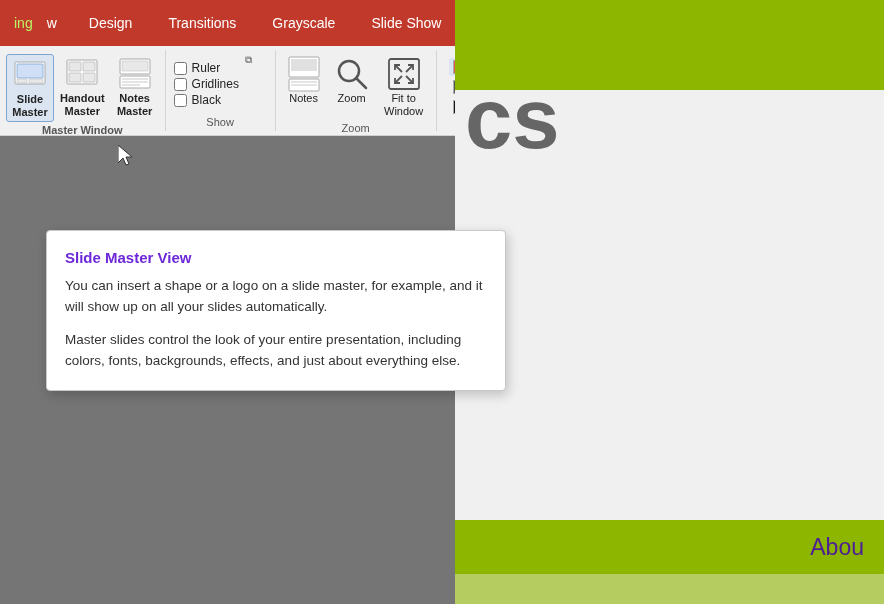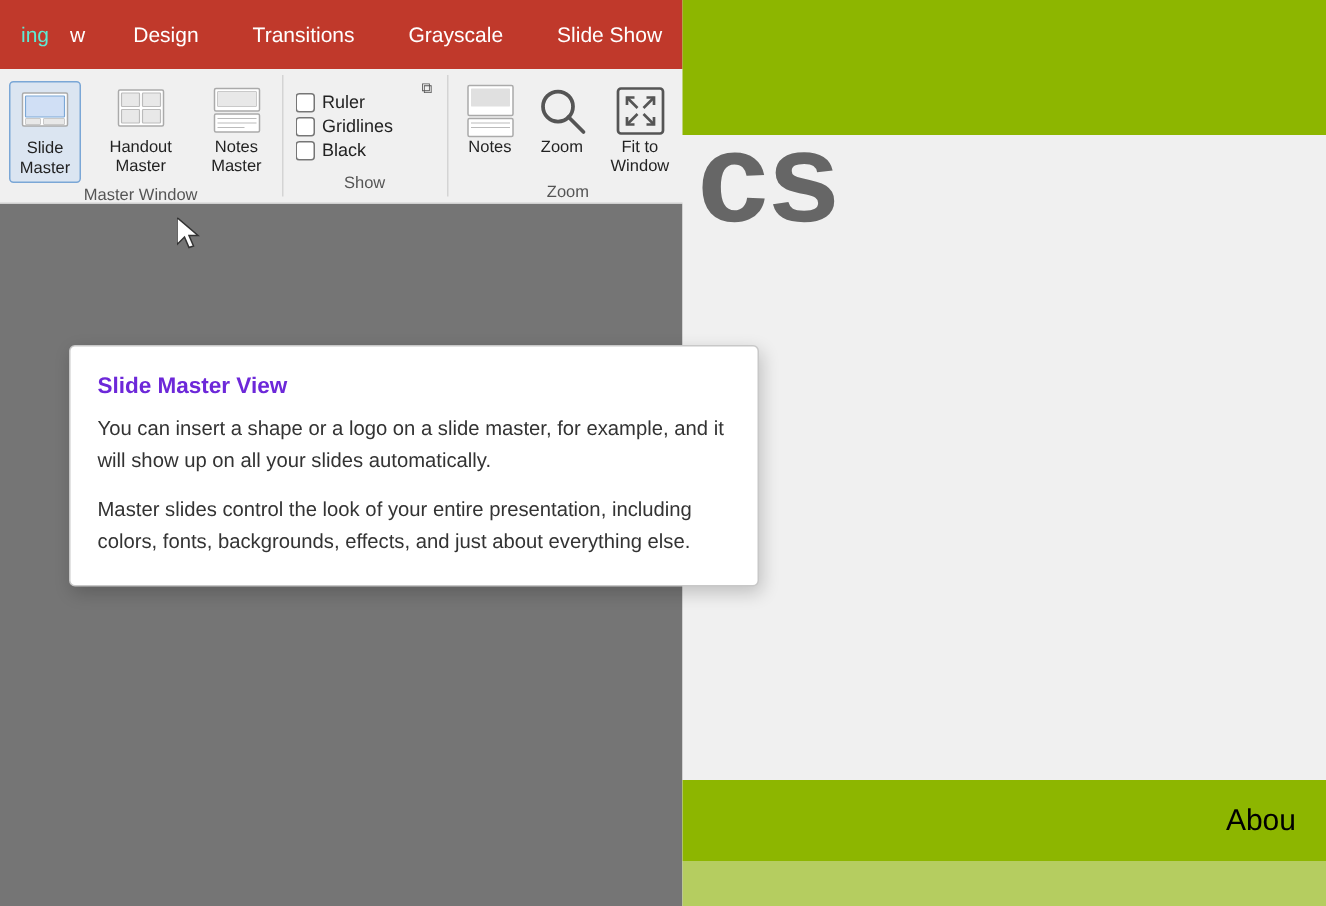--- a/index.html
+++ b/index.html
@@ -44,21 +44,21 @@
       align-items: stretch;
       border-right: 1px solid #d4d4d4;
       padding: 0 6px;
       min-width: 60px;
     }
     .ribbon-group-content {
       display: flex;
       flex: 1;
       align-items: flex-start;
       padding-top: 4px;
-      gap: 15px;
+      gap: 2px;
     }
     .ribbon-group-label {
       font-size: 11px;
       color: #555;
       text-align: center;
       padding: 2px 0 3px;
       border-top: none;
     }
 
     
@@ -198,22 +198,22 @@
       left: 0;
       right: 0;
       height: 54px;
       background: #8db600;
       display: flex;
       align-items: center;
       justify-content: flex-end;
       padding-right: 20px;
     }
     .slide-btn-text {
-      font-size: 20px;
-      color: #000000;
+      font-size: 23px;
+      color: #4c1d95;
       font-weight: 400;
       text-align: center;
     }
     .slide-btn-below {
       position: absolute;
       bottom: 0;
       left: 0;
       right: 0;
       height: 30px;
       background: #8db600;
@@ -224,38 +224,38 @@
     .presentation-left {
       position: absolute;
       left: 0;
       top: 136px;
       width: 455px;
       bottom: 0;
       background: #757575;
     }
 
     
-    .master-group { min-width: 140px; }
+    .master-group { min-width: 140px; font-weight: bold; }
 
     
     .ribbon-left-tab {
       padding: 0 14px;
       display: flex;
       align-items: center;
       color: white;
       font-size: 14px;
       cursor: pointer;
     }
   </style>
 </head>
 <body>
 
 <div class="ribbon-tabs">
 
-  <div class="ribbon-left-tab" style="font-size:14px; color:#5eead4;">ing</div>
+  <div class="ribbon-left-tab" style="font-size:14px; color:#bef264;">ing</div>
   <div class="ribbon-left-tab" style="font-size:14px; color:white; padding-left:0;">w</div>
 
   <div class="ribbon-tab">Design</div>
   <div class="ribbon-tab">Transitions</div>
   <div class="ribbon-tab">Grayscale</div>
   <div class="ribbon-tab">Slide Show</div>
   <div class="ribbon-tab">Review</div>
   <div class="ribbon-tab active">View</div>
 </div>
 

